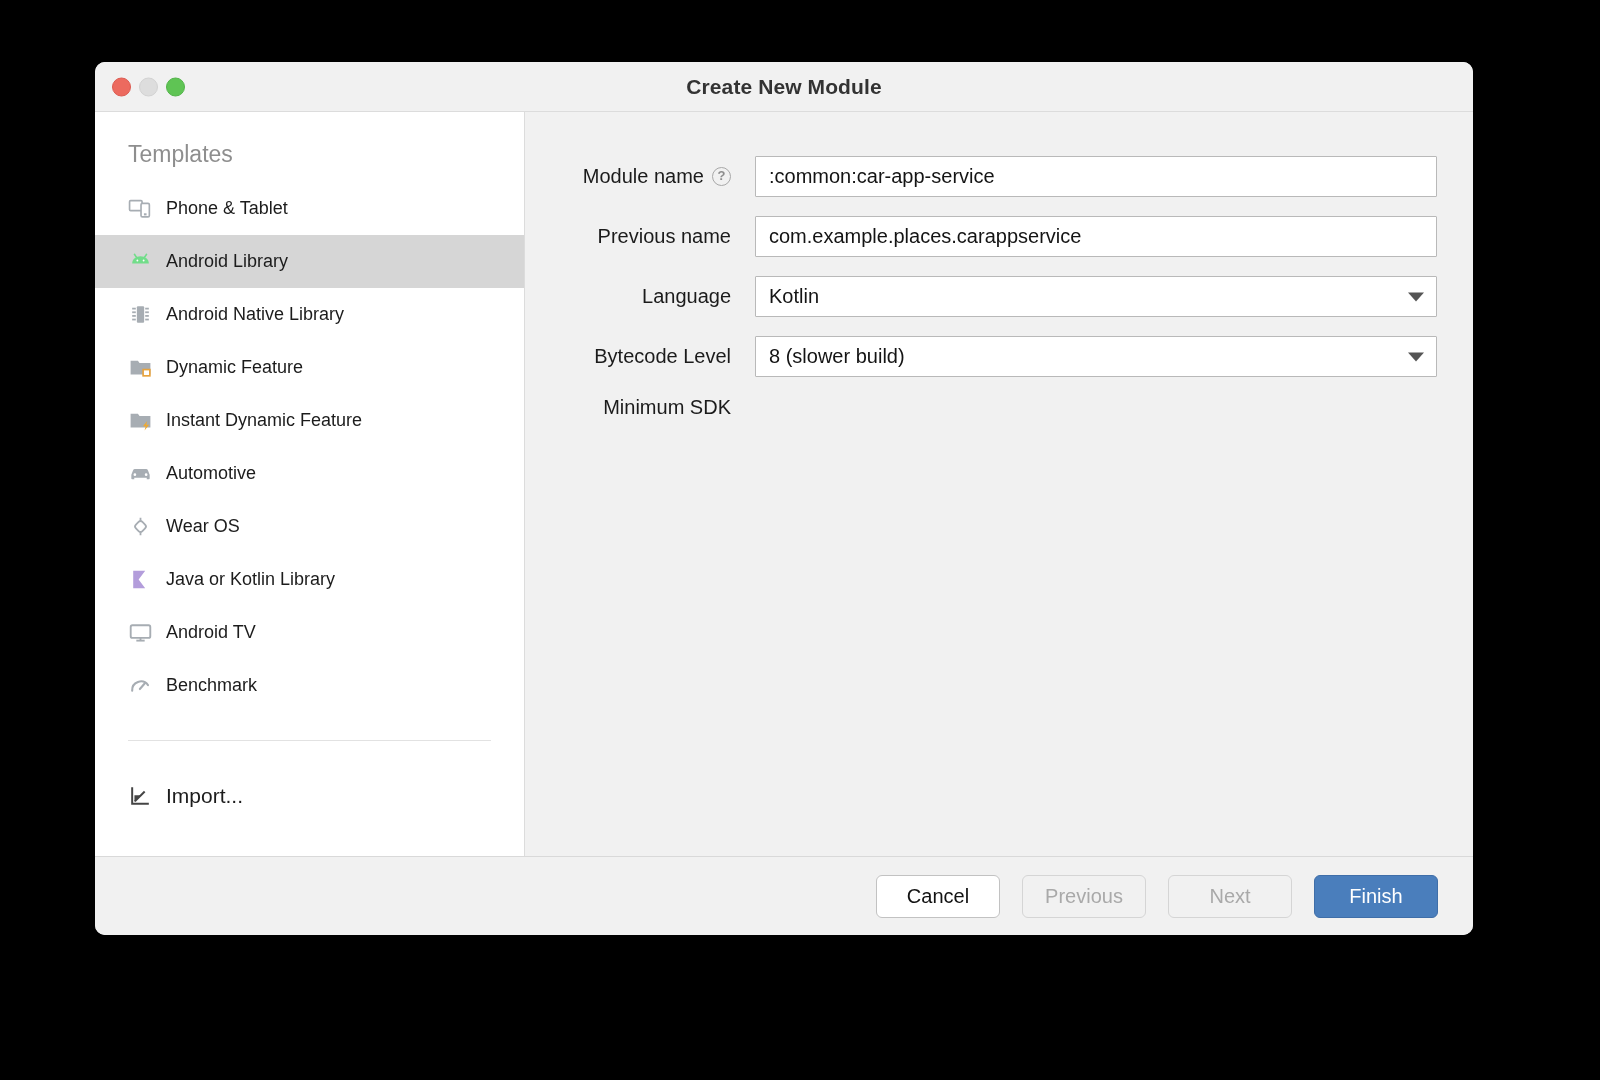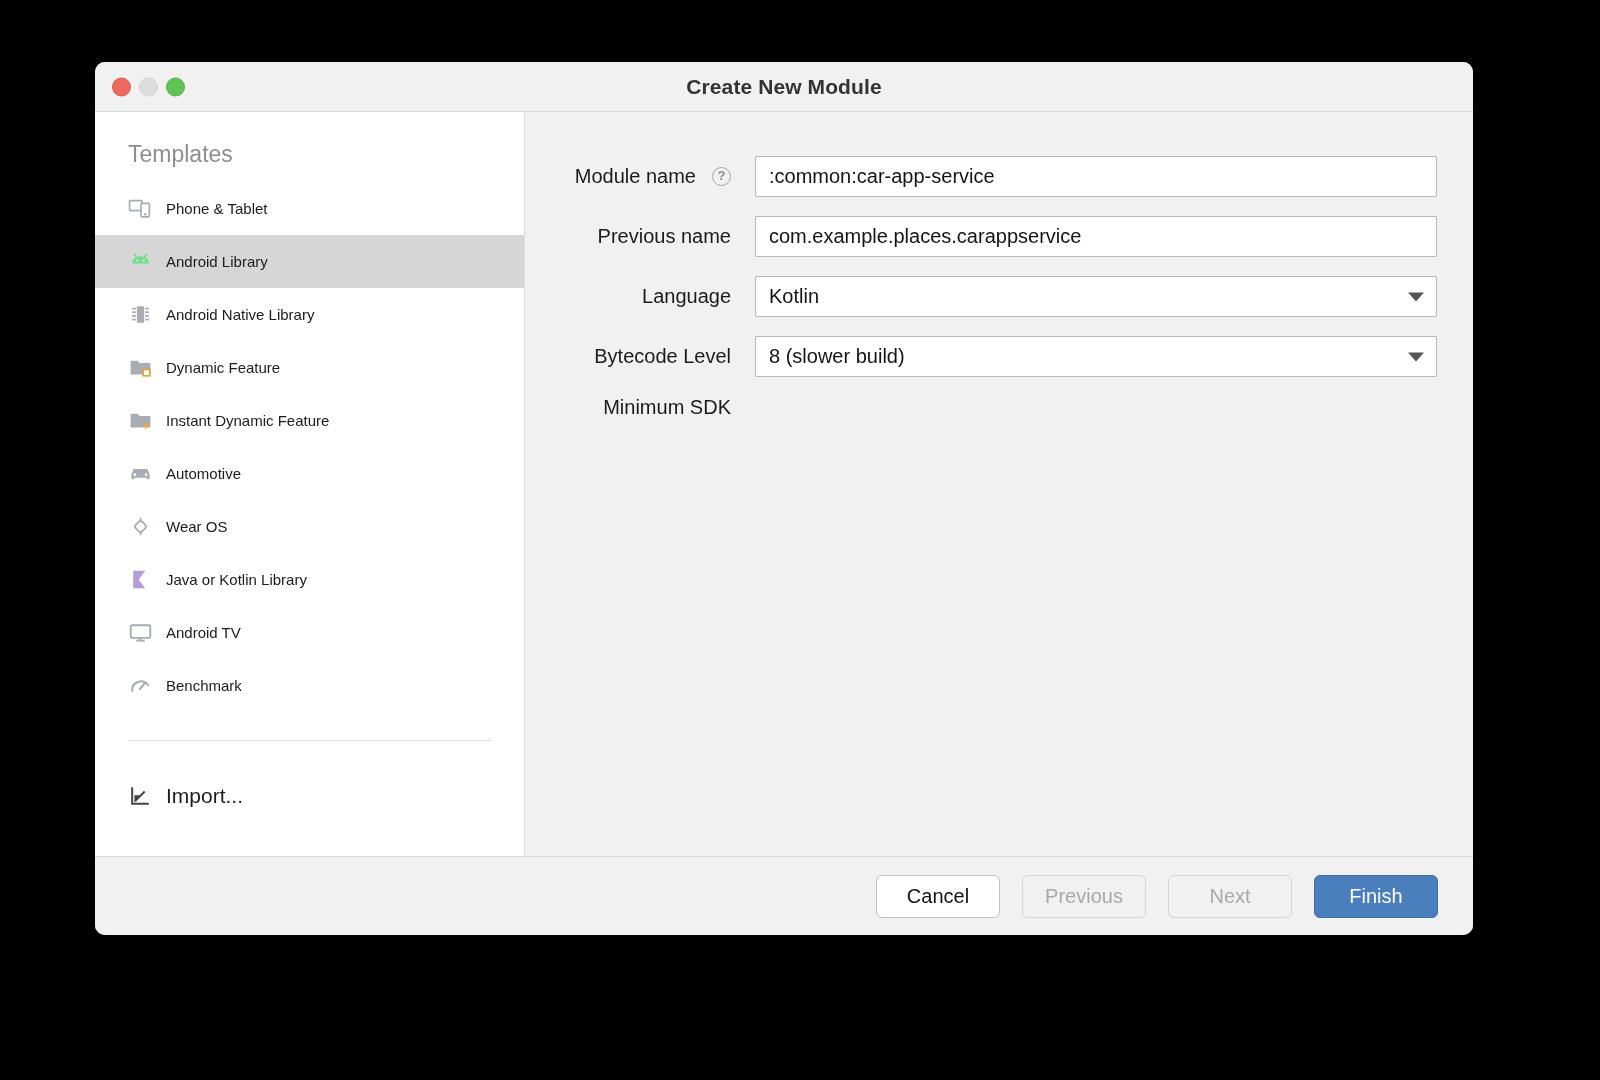--- a/index.html
+++ b/index.html
@@ -90,21 +90,21 @@
     height: 56px;
     line-height: 56px;
   }
   .tpl-list { display: flex; flex-direction: column; }
   .tpl-item {
     height: 53px;
     display: flex;
     align-items: center;
     padding-left: 33px;
     box-sizing: border-box;
-    font-size: 15px;
+    font-size: 18px;
     color: #1c1c1c;
     cursor: default;
   }
   .tpl-item.selected { background: #d6d6d6; }
   .tpl-icon {
     width: 25px;
     height: 25px;
     margin-right: 13px;
     flex: 0 0 25px;
     display: flex;
@@ -146,21 +146,21 @@
     width: 192px;
     flex: 0 0 192px;
     text-align: right;
     padding-right: 24px;
     box-sizing: border-box;
     font-size: 20px;
     color: #1b1b1b;
     display: flex;
     align-items: center;
     justify-content: flex-end;
-    gap: 16px;
+    gap: 8px;
     white-space: nowrap;
   }
   .help-icon {
     width: 19px;
     height: 19px;
     border-radius: 50%;
     border: 1.5px solid #a8a8a8;
     color: #8d8d8d;
     font-size: 13px;
     line-height: 16px;

